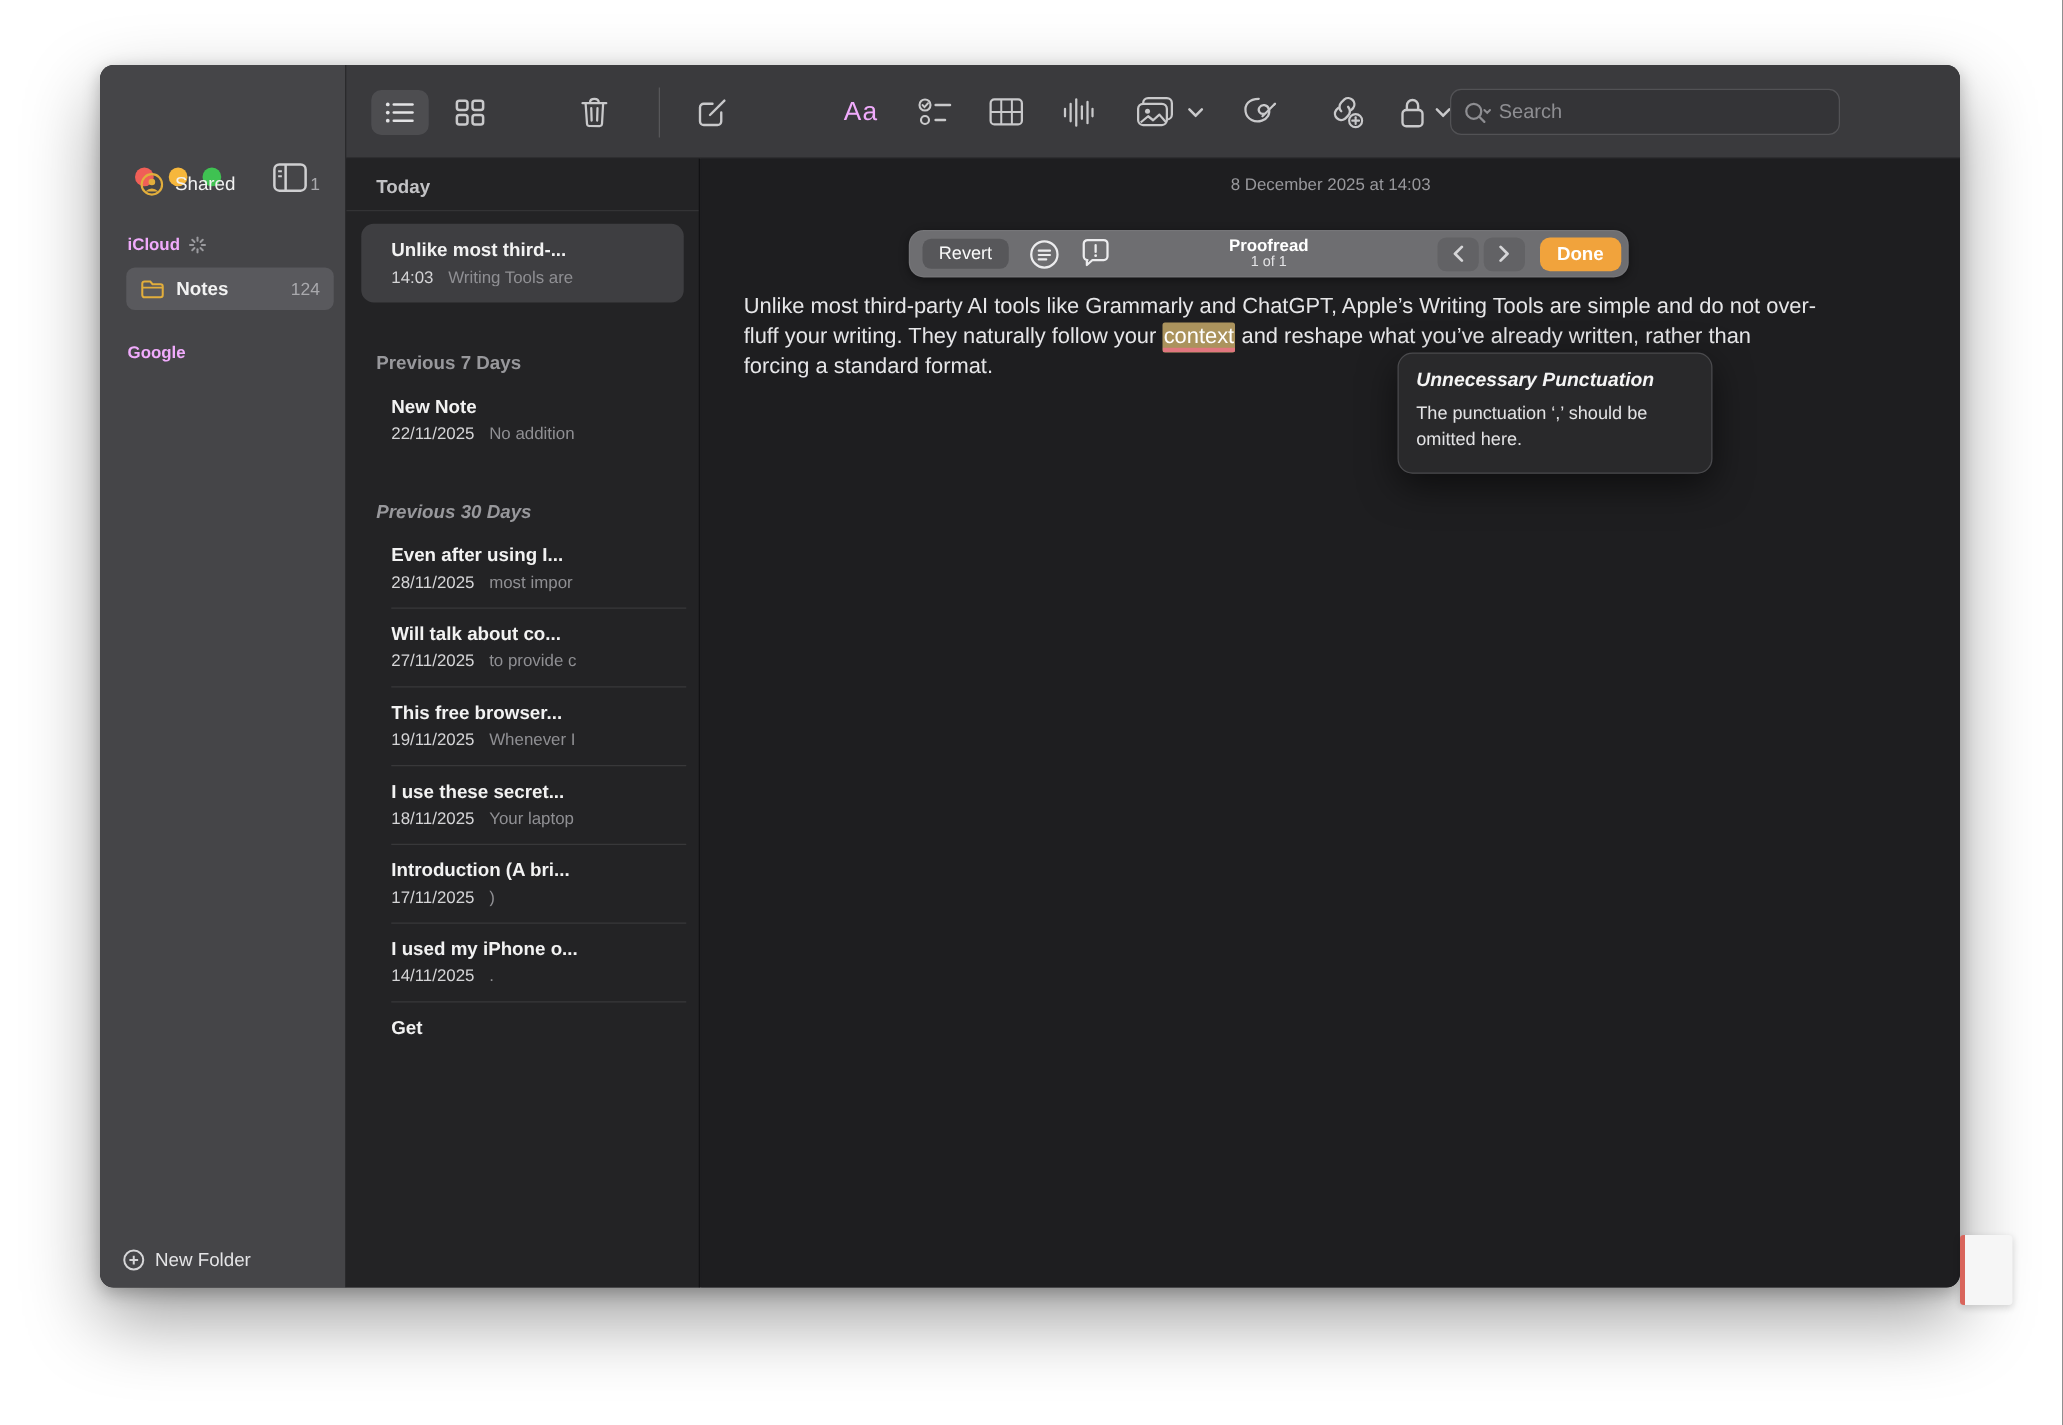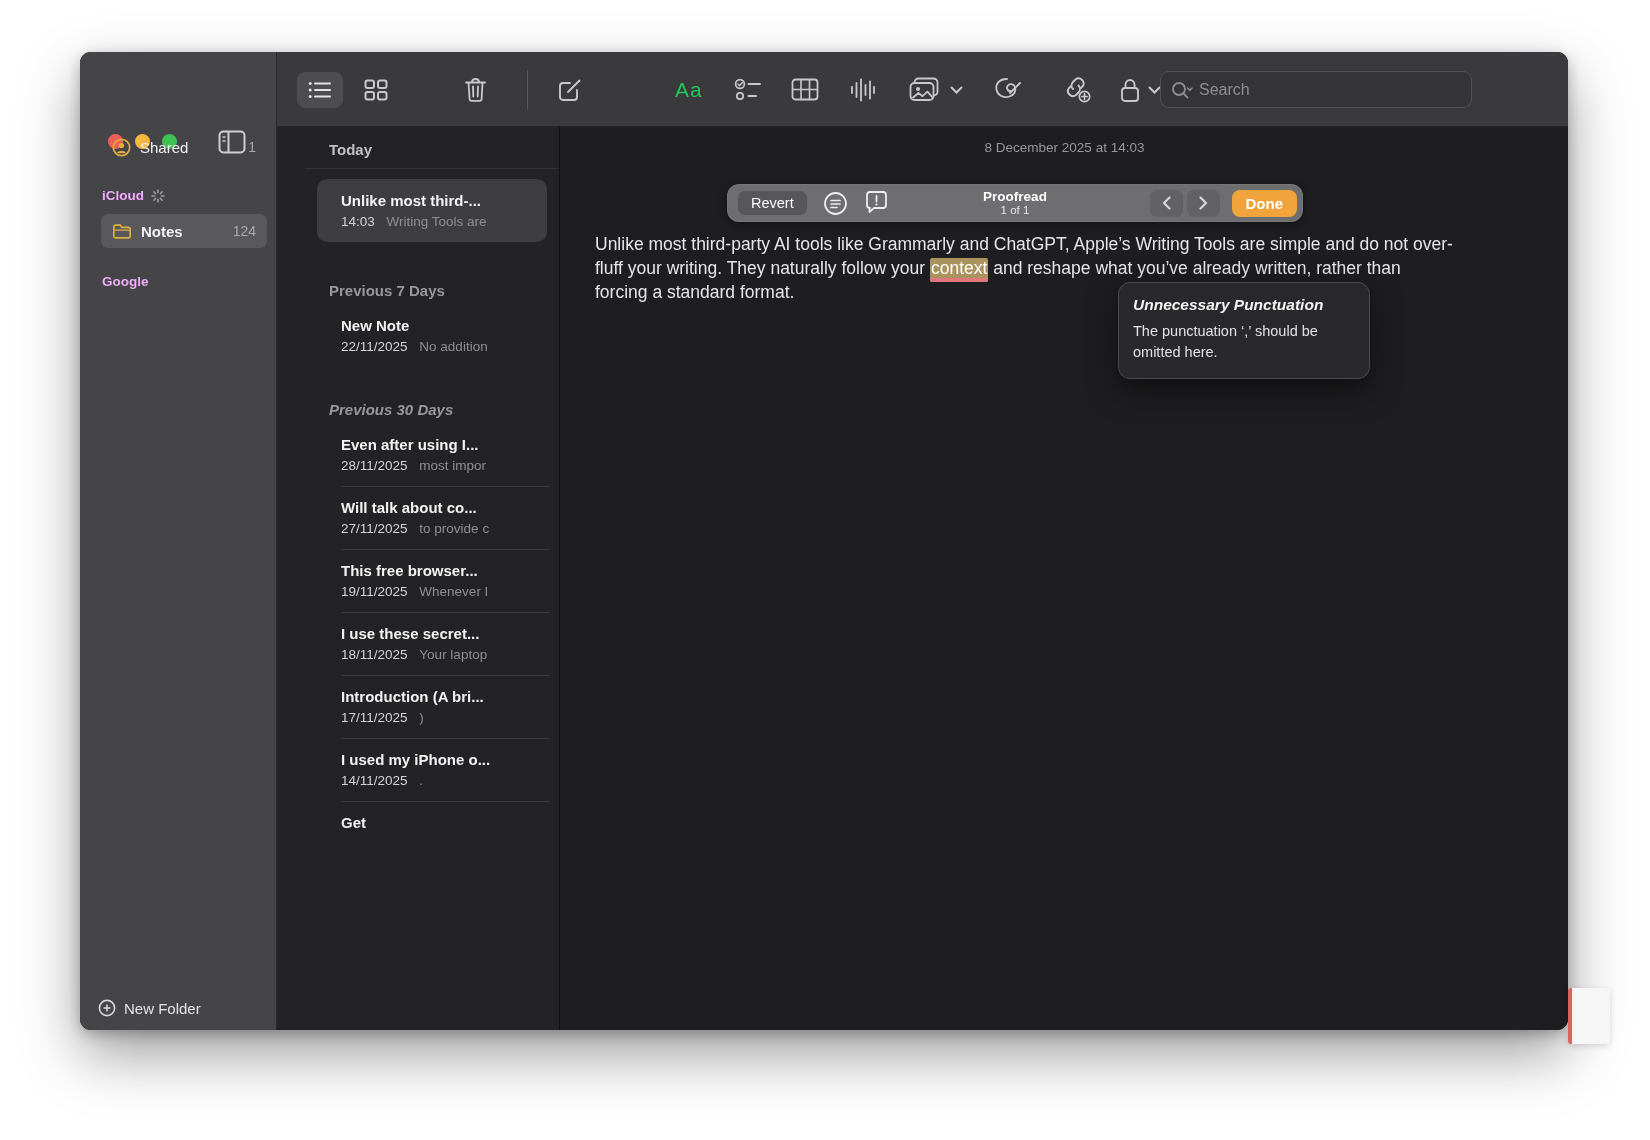--- a/index.html
+++ b/index.html
@@ -45,35 +45,35 @@
   
   .toolbar {
     position:absolute; left:197px; right:0; top:0; height:75px;
     background:#3a3a3d; border-bottom:1px solid #232325;
   }
   .tb-item { position:absolute; top:0; height:75px; display:flex; align-items:center; justify-content:center; }
   .tb-btn-selected {
     background:#4d4d50; border-radius:8px; width:46px; height:36px; top:20px; height:36px;
   }
   .tb-sep { position:absolute; top:18px; width:1px; height:40px; background:#57575a; }
-  .aa-label { color:#22c55e; font-size:21px; letter-spacing:1px; }
+  .aa-label { color:#f0abfc; font-size:21px; letter-spacing:1px; }
   .search-field {
     position:absolute; left:883px; top:19px; width:312px; height:37px;
     background:#343437; border:1px solid #525255; border-radius:9px;
     display:flex; align-items:center; padding:0 10px; gap:6px;
   }
   .search-field input {
     background:transparent; border:none; outline:none; color:#e6e6e6;
     font-size:16px; width:230px; font-family:inherit;
   }
   .search-field input::placeholder { color:#8e8e92; }
   
   .note-list {
     position:absolute; left:197px; top:75px; width:283px; bottom:0;
-    background:#232325; border-right:1px solid #121214; overflow:hidden;padding-left:28px;
+    background:#232325; border-right:1px solid #121214; overflow:hidden;
   }
   .nl-header {
     color:#c2c2c5; font-size:15px; font-weight:bold; padding:14px 0 10px 24px;
     border-bottom:1px solid #333335;
   }
   .nl-section { color:#98989c; font-size:15px; font-weight:bold; padding:26px 0 6px 24px; }
   .nl-card {
     margin:10px 12px 0 12px; border-radius:10px; padding:13px 14px 13px 24px;
   }
   .nl-card.selected { background:#3e3e41; }

